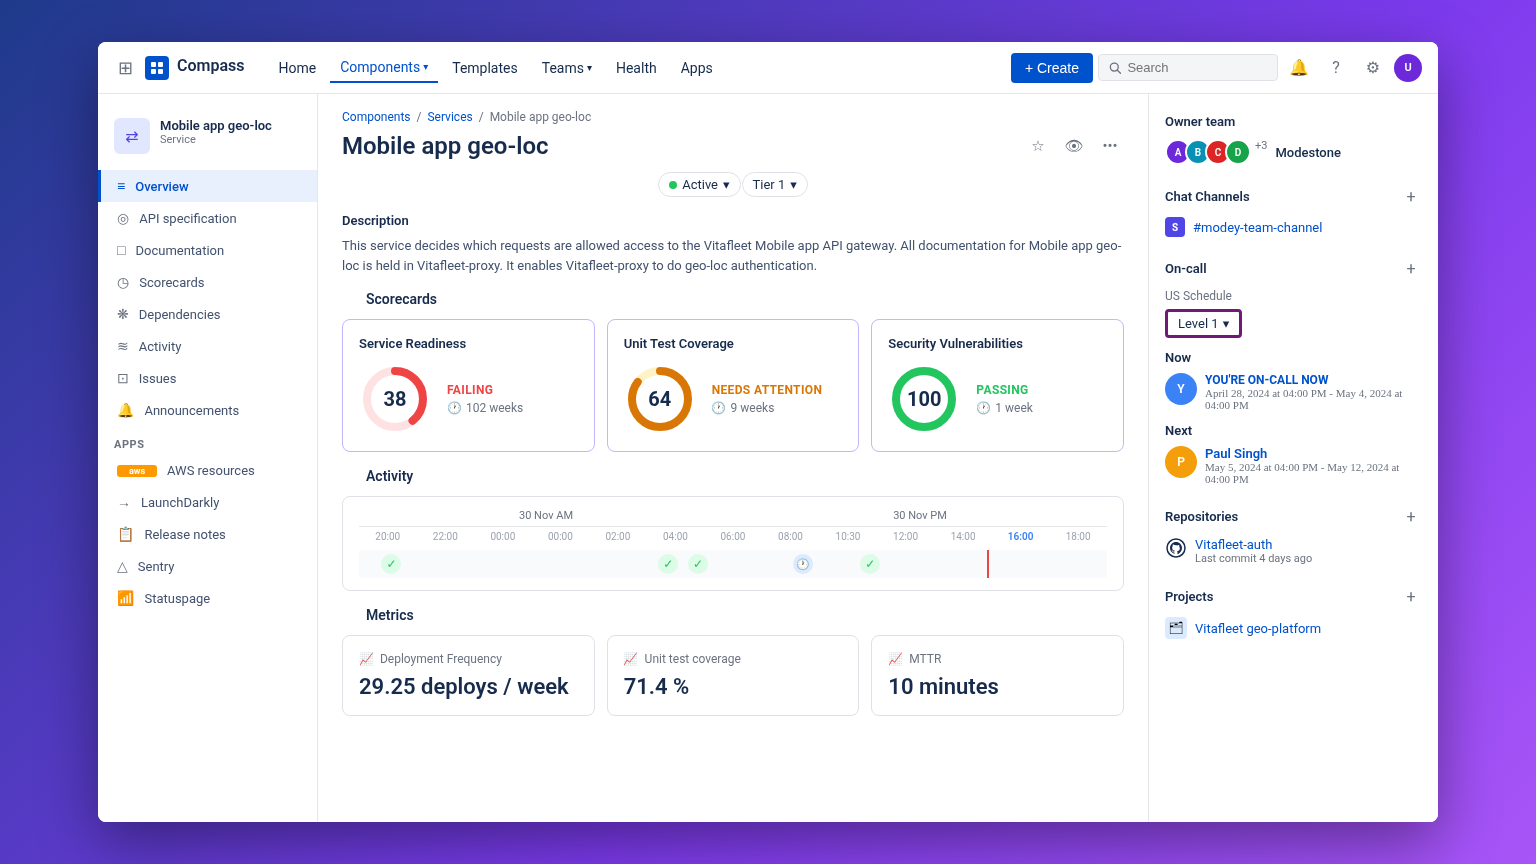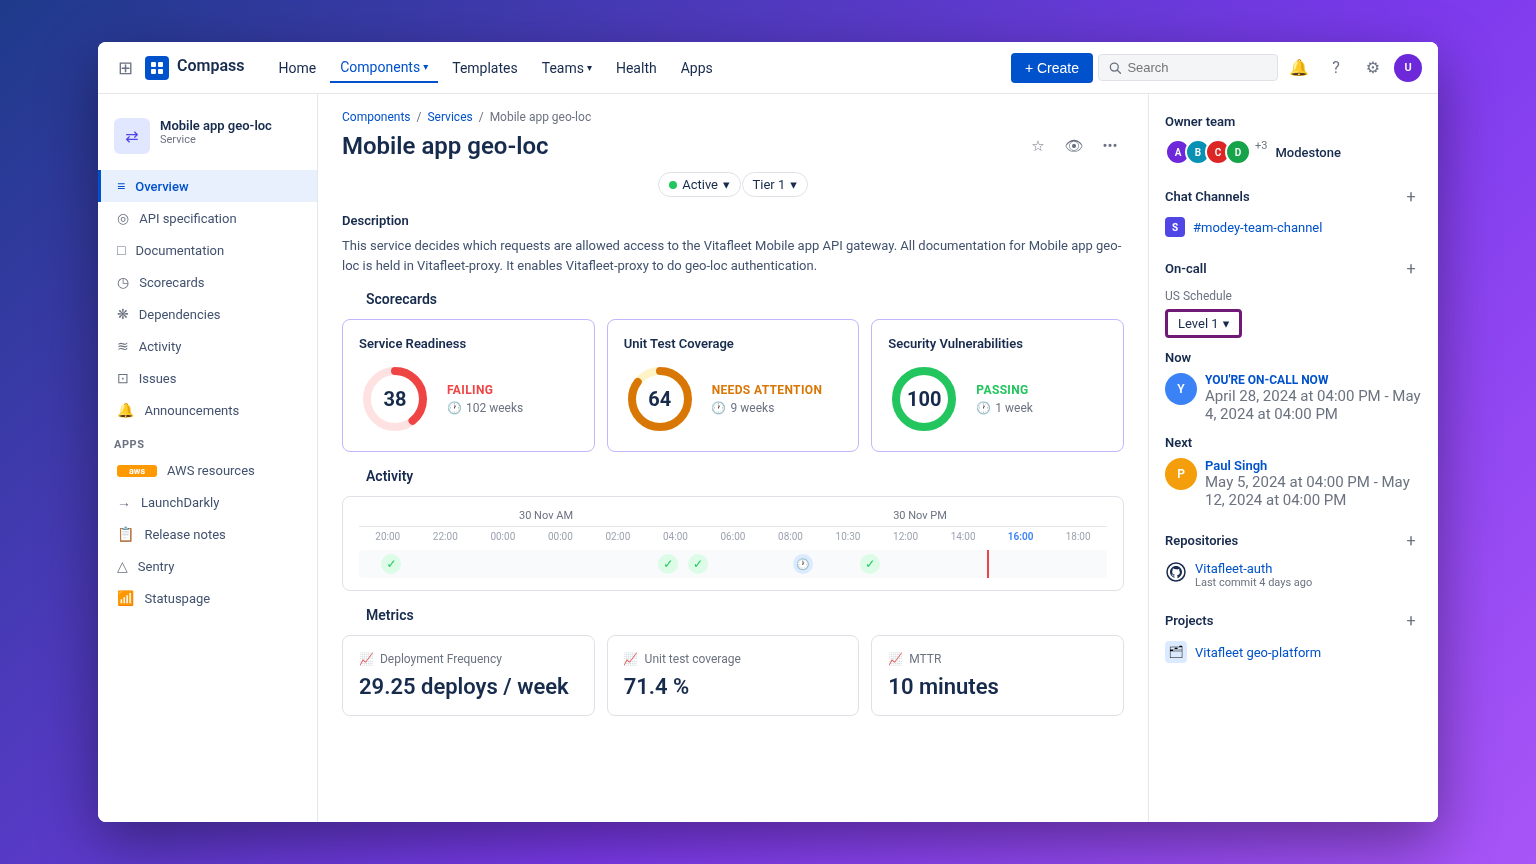--- a/index.html
+++ b/index.html
@@ -550,22 +550,23 @@
       margin-bottom: 12px;
     }
     .oncall-info {}
     .oncall-name {
       font-size: 13px;
       font-weight: 600;
       color: #0052cc;
     }
     .oncall-you { font-size: 12px; font-weight: 700; color: #0052cc; }
     .oncall-date {
-      font-size: 15px;
-      color: #6b7280;
+      font-size: 11px;
+      color: #6b7280;
+      font-family: Liberation Serif, serif;
     }
     .next-label {
       font-size: 13px;
       font-weight: 600;
       color: #172b4d;
       margin-bottom: 8px;
       margin-top: 4px;
     }
     .repo-item {
       display: flex;

